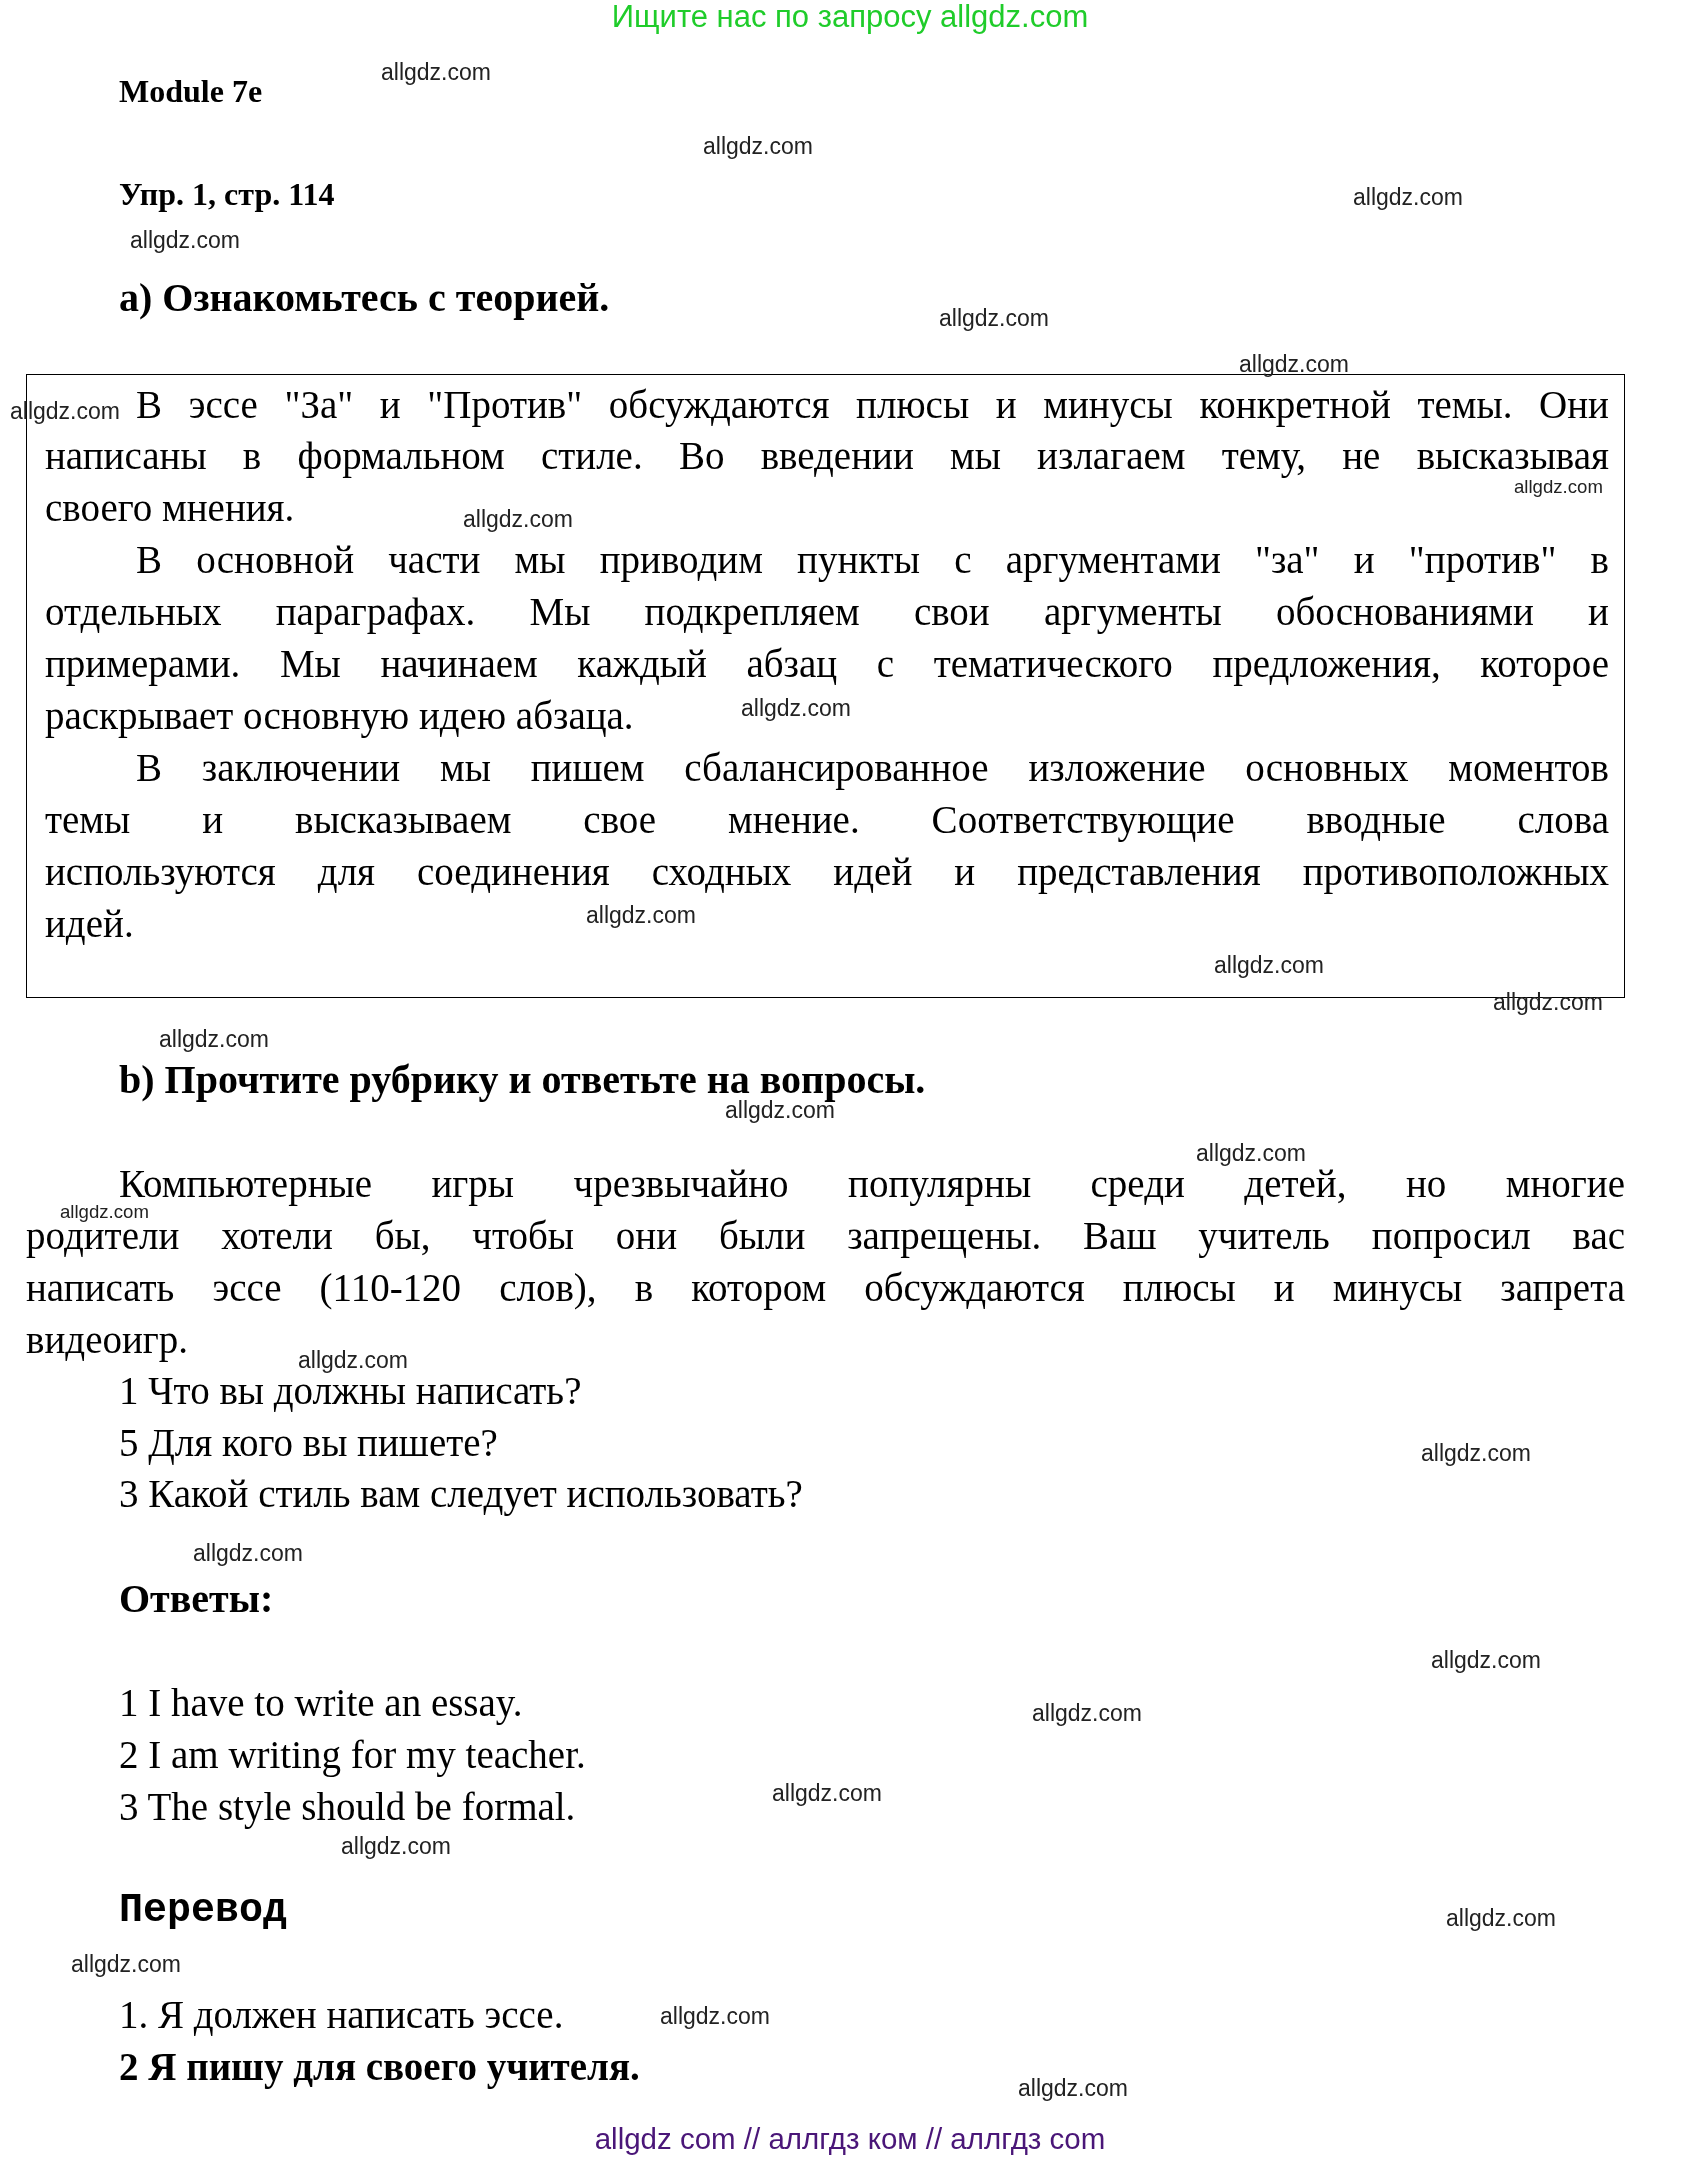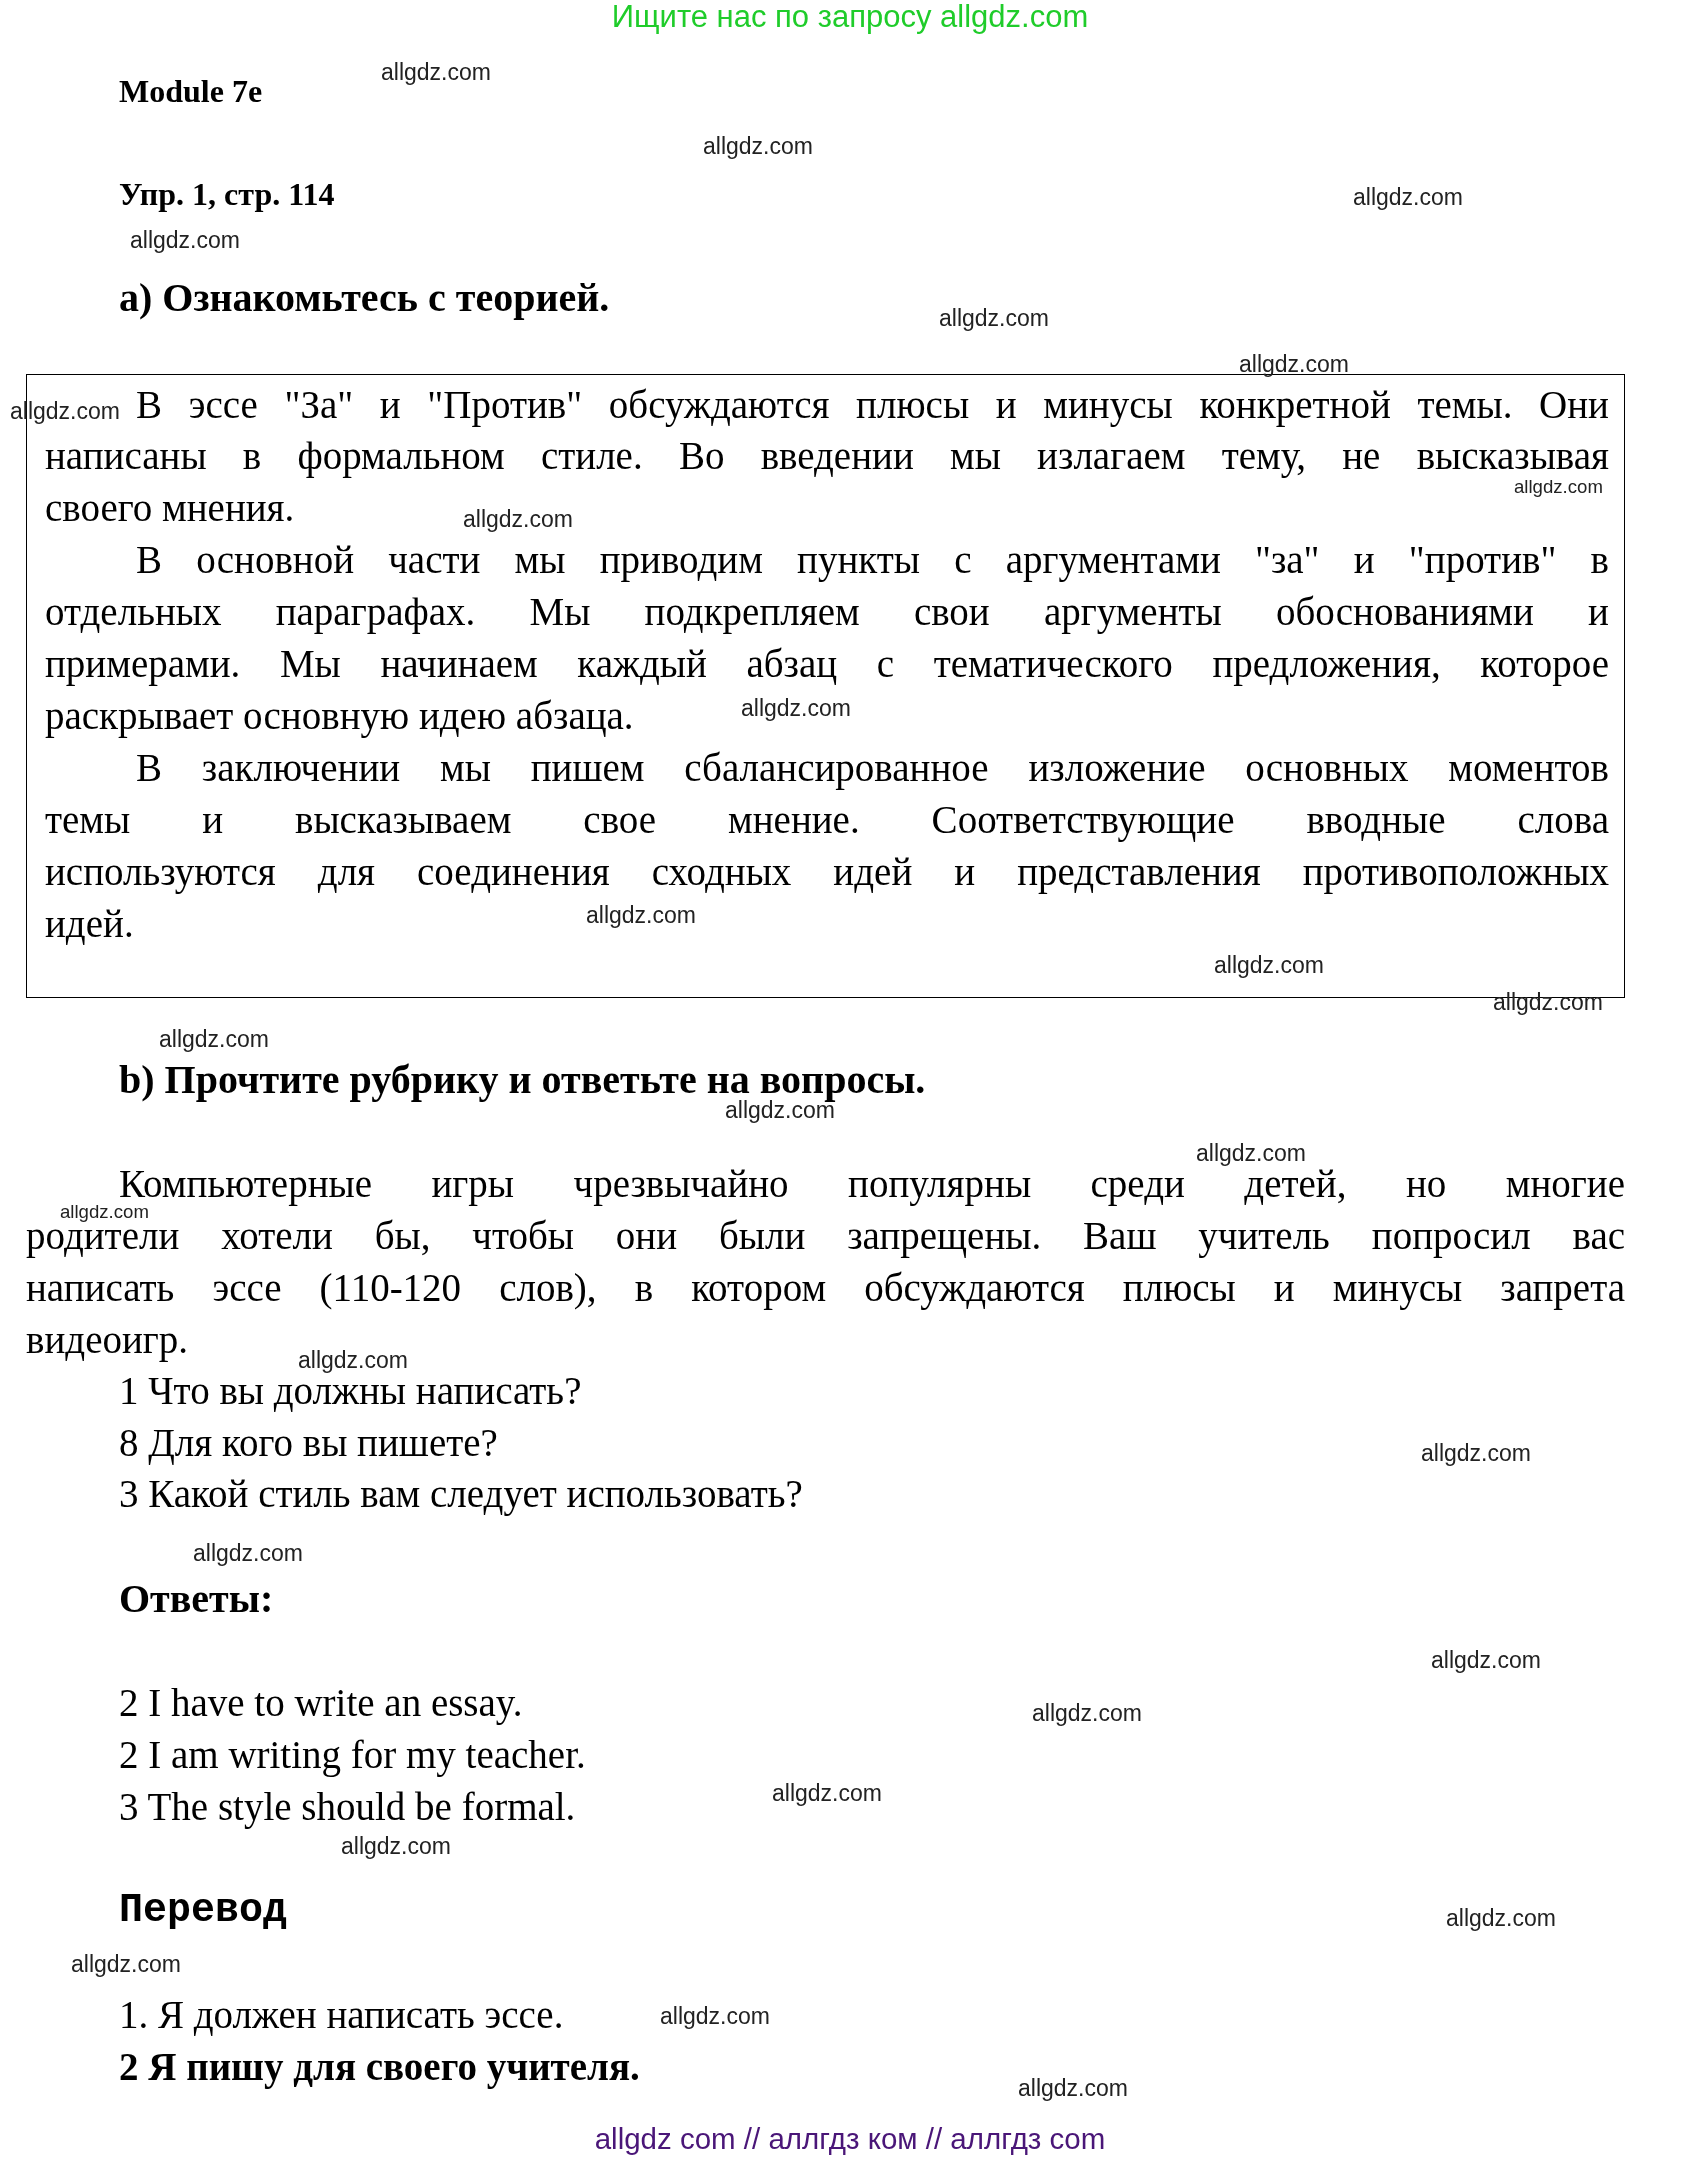--- a/index.html
+++ b/index.html
@@ -39,25 +39,25 @@
 <div class="abs line" style="left:45px; top:900px;">идей.</div>
 
 <div class="abs sub" style="top:1056px;">b) Прочтите рубрику и ответьте на вопросы.</div>
 
 <div class="abs line just" style="left:26px; width:1599px; top:1160px; text-indent:93px;">Компьютерные игры чрезвычайно популярны среди детей, но многие</div>
 <div class="abs line just" style="left:26px; width:1599px; top:1212px;">родители хотели бы, чтобы они были запрещены. Ваш учитель попросил вас</div>
 <div class="abs line just" style="left:26px; width:1599px; top:1264px;">написать эссе (110-120 слов), в котором обсуждаются плюсы и минусы запрета</div>
 <div class="abs line" style="left:26px; top:1316px;">видеоигр.</div>
 
 <div class="abs line" style="left:119px; top:1367px;">1 Что вы должны написать?</div>
-<div class="abs line" style="left:119px; top:1419px;">8 Для кого вы пишете?</div>
+<div class="abs line" style="left:119px; top:1419px;">5 Для кого вы пишете?</div>
 <div class="abs line" style="left:119px; top:1470px;">3 Какой стиль вам следует использовать?</div>
 
 <div class="abs sub" style="top:1575px;">Ответы:</div>
-<div class="abs line" style="left:119px; top:1679px;">2 I have to write an essay.</div>
+<div class="abs line" style="left:119px; top:1679px;">1 I have to write an essay.</div>
 <div class="abs line" style="left:119px; top:1731px;">2 I am writing for my teacher.</div>
 <div class="abs line" style="left:119px; top:1783px;">3 The style should be formal.</div>
 
 <div class="abs sub" style="top:1887px;font-family:Liberation Mono, monospace;">Перевод</div>
 <div class="abs line" style="left:119px; top:1991px;">1. Я должен написать эссе.</div>
 <div class="abs line" style="left:119px; top:2043px;font-weight:bold;">2 Я пишу для своего учителя.</div>
 
 <div class="wm" style="left:381px; top:59px;">allgdz.com</div>
 <div class="wm" style="left:703px; top:133px;">allgdz.com</div>
 <div class="wm" style="left:1353px; top:184px;">allgdz.com</div>

